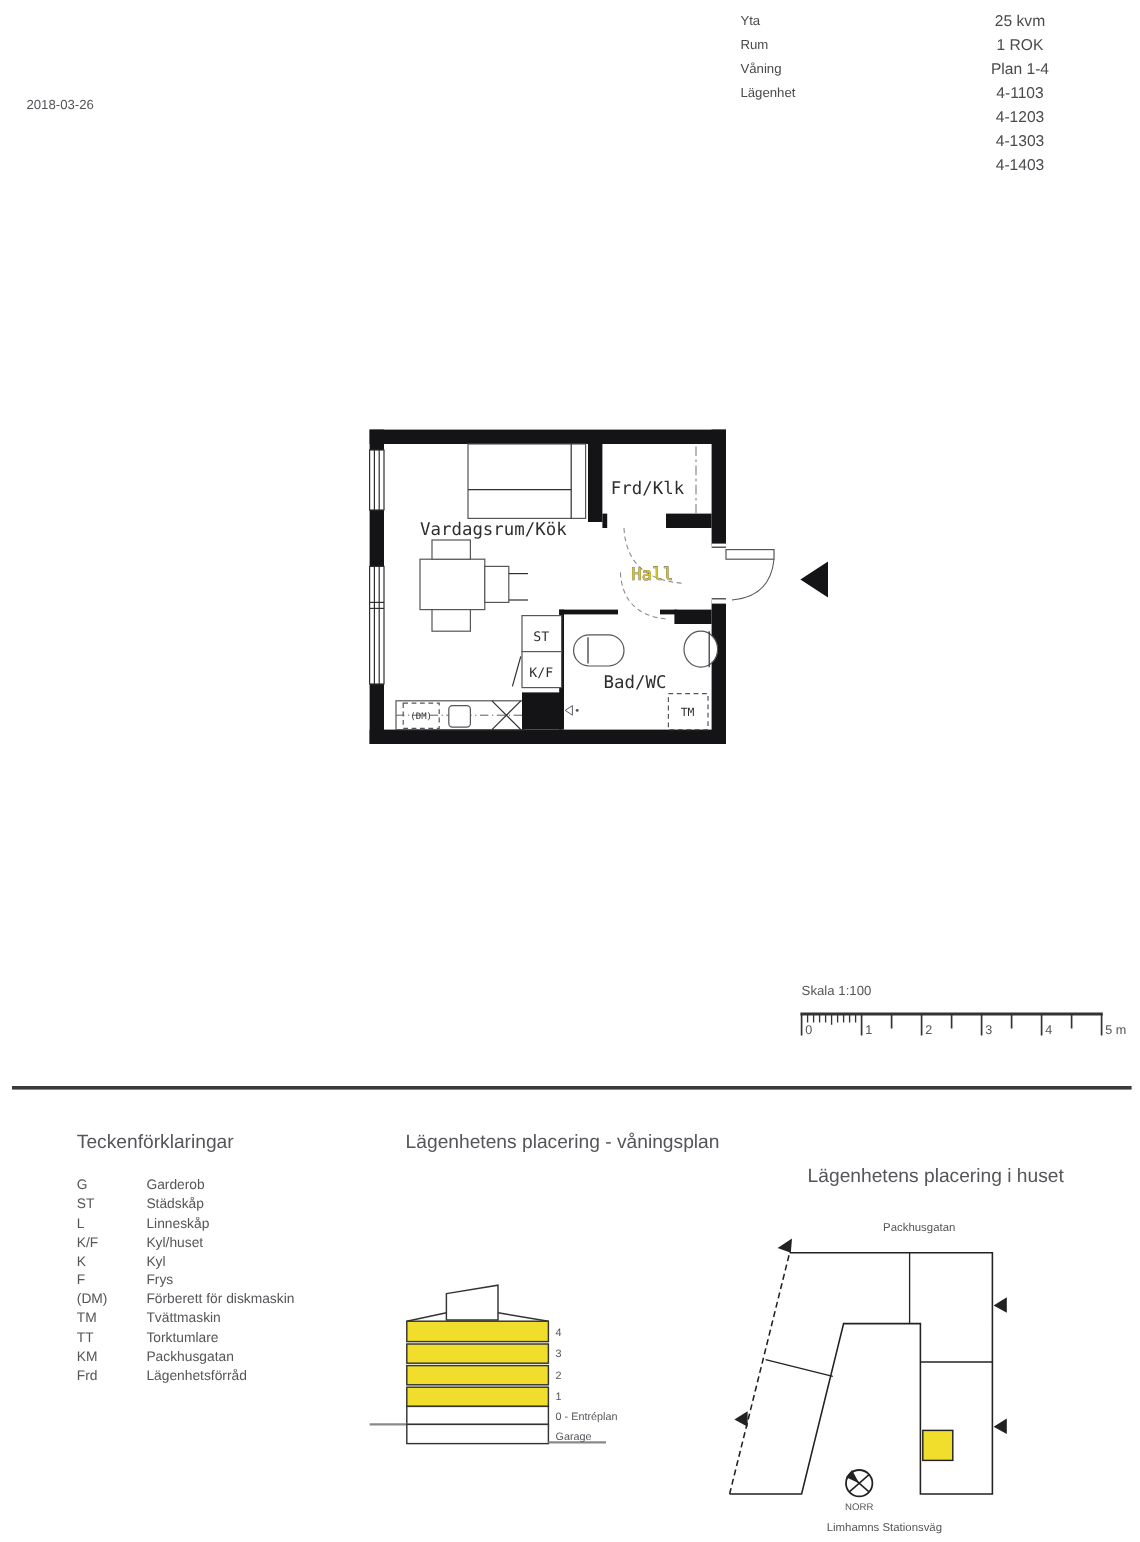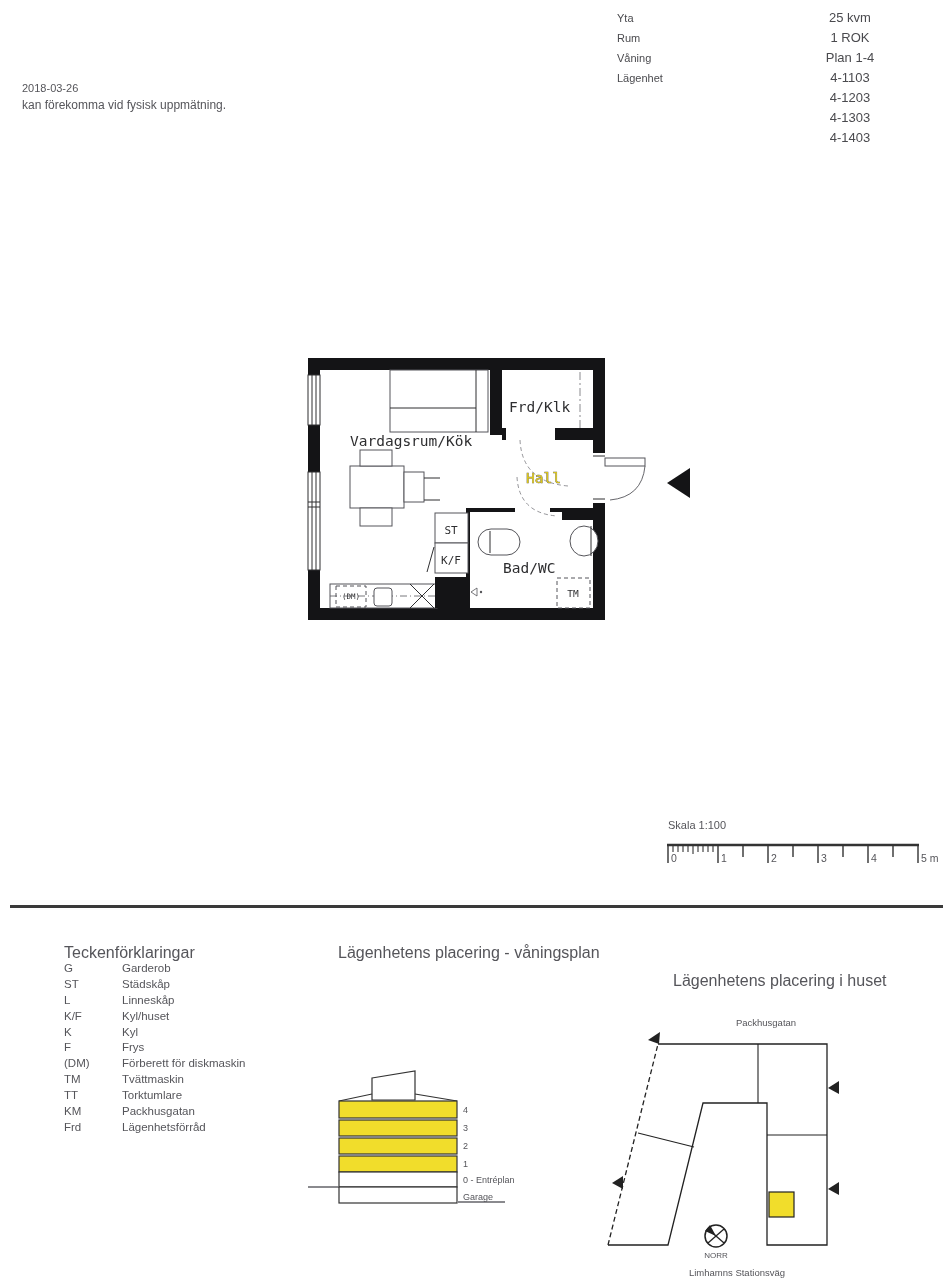--- a/index.html
+++ b/index.html
@@ -17,42 +17,41 @@
   .info-values{left:770px;top:8px;width:160px;font-size:13px;line-height:20px;text-align:center;color:#4a4a4e;}
 
   
   .divider{left:10px;top:905px;width:933px;height:3px;background:#3a3a3a;}
 
   
   .sec-head{font-size:16px;color:#55555a;}
 
   
   .legend{left:64px;top:944px;font-size:11.5px;color:#55555a;}
-  .legend-rows{}
+  .legend-rows{margin-top:20px;}
   .legend-row{height:15.9px;white-space:nowrap;}
   .legend-abbr{display:inline-block;width:58px;}
 
   
   .plan-text{font-family:"DejaVu Sans Mono",monospace;fill:#2e2e30;}
   .hall-text{font-family:"DejaVu Sans Mono",monospace;fill:#d9c41c;stroke:#5a5648;stroke-width:.55;paint-order:stroke;}
   .map-text{font-family:"Liberation Sans",sans-serif;fill:#55555a;}
   .wall{fill:#141416;}
   .thin{stroke:#2f2f31;fill:none;stroke-width:1;}
   .furn{stroke:#55555a;fill:#ffffff;stroke-width:1;}
   .dash{stroke:#55555a;fill:none;stroke-width:1;stroke-dasharray:4 3;}
   .arc{stroke:#8a8a8e;fill:none;stroke-width:.9;stroke-dasharray:4 3;}
 </style>
 </head>
 <body>
 
 <div class="page">
 
   <div class="abs date">2018-03-26</div>
   <div class="abs disclaimer">
-    <div>kan förekomma vid fysisk uppmätning.</div>
   </div>
 
   <div class="abs info-labels">
     <div>Yta</div>
     <div>Rum</div>
     <div>Våning</div>
     <div>Lägenhet</div>
   </div>
   <div class="abs info-values">
     <div>25 kvm</div>

